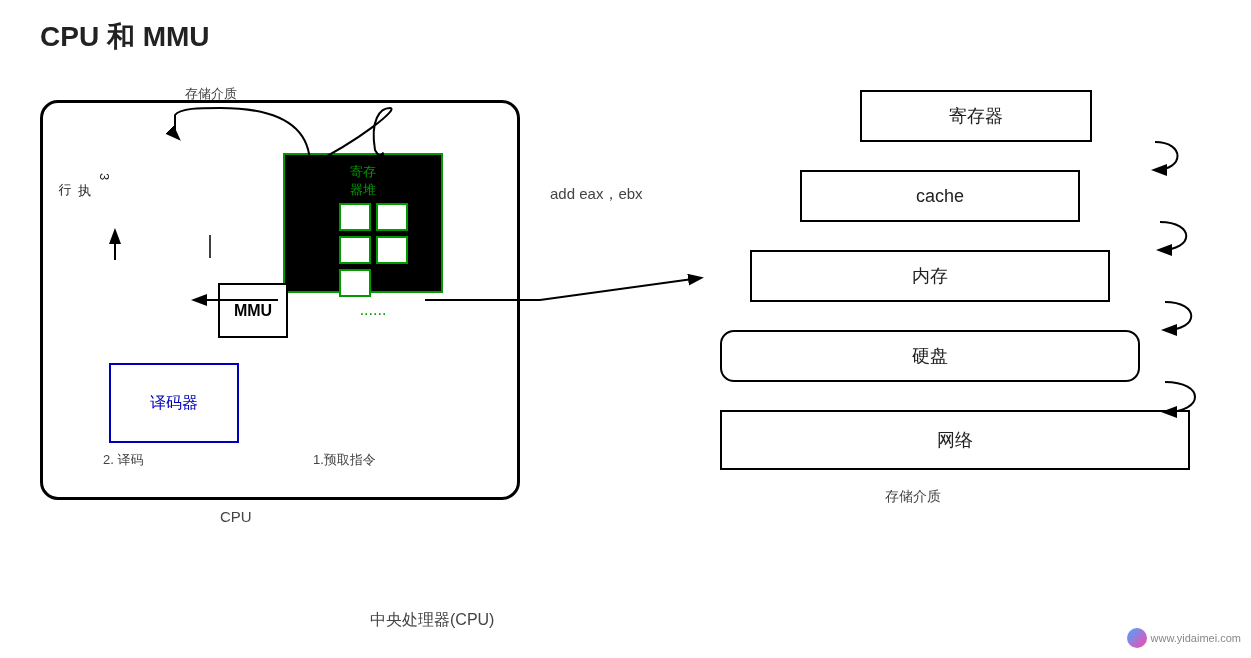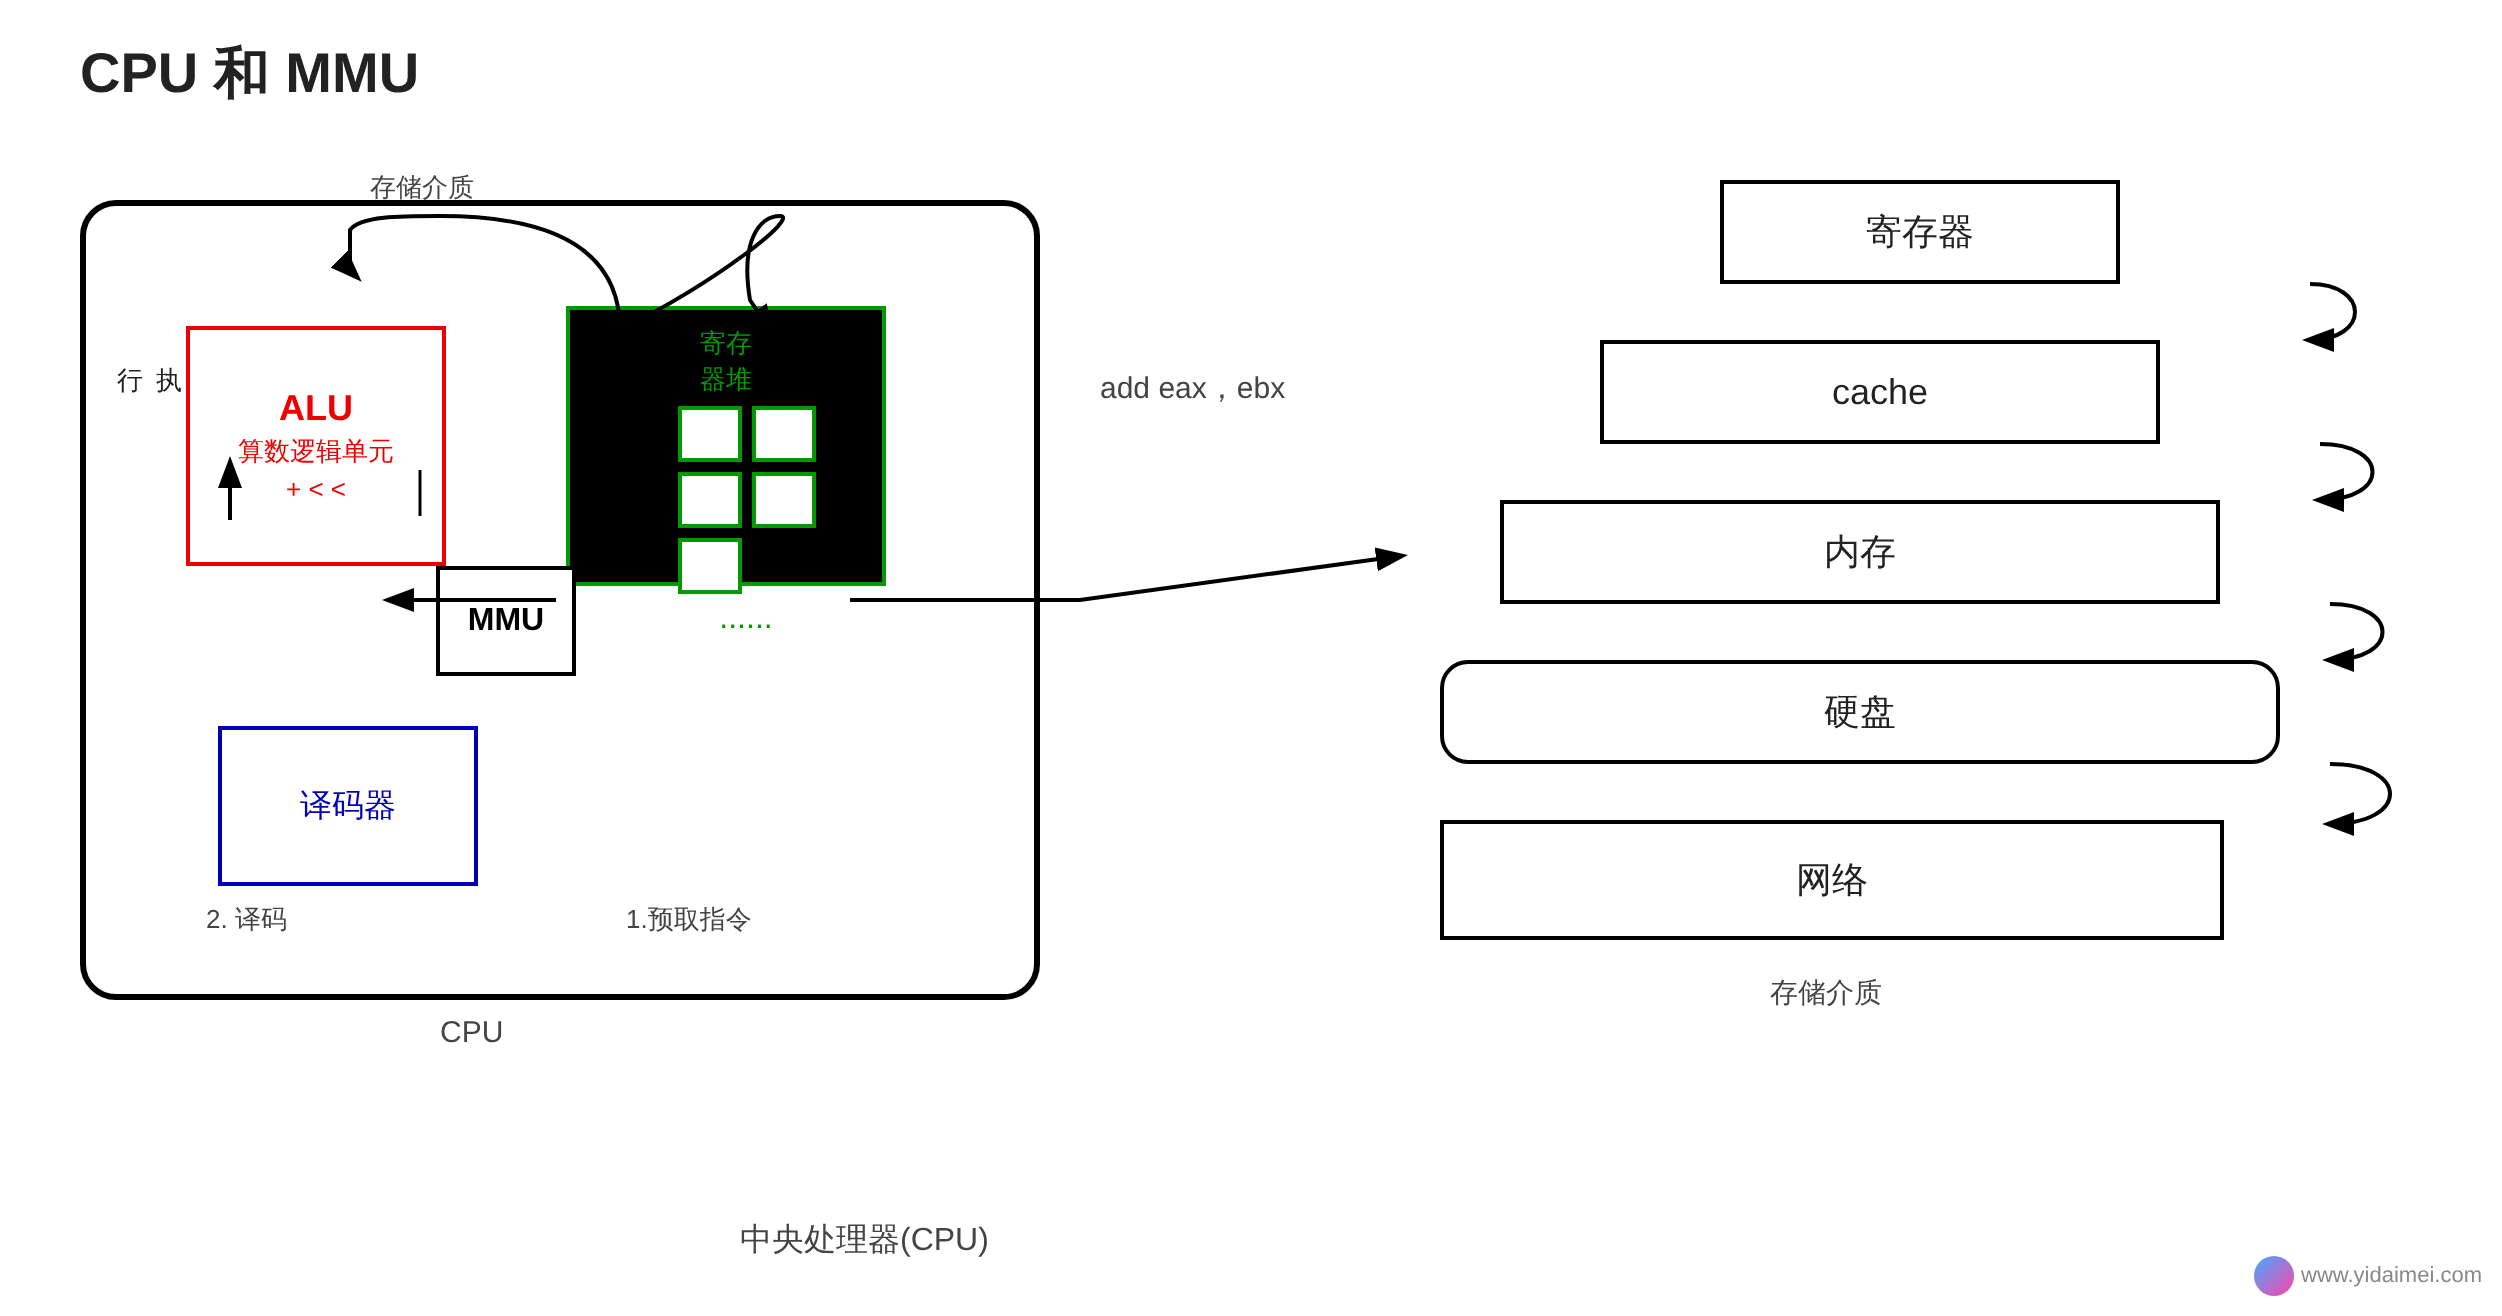--- a/index.html
+++ b/index.html
@@ -228,21 +228,21 @@
       display: flex;
       align-items: center;
       justify-content: center;
       font-size: 18px;
       color: #222;
     }
 
     .level-register {
       top: 0px;
       left: 140px;
-      width: 200px;
+      width: 232px;
       height: 52px;
     }
     .level-cache {
       top: 80px;
       left: 80px;
       width: 280px;
       height: 52px;
     }
     .level-memory {
       top: 160px;
@@ -253,21 +253,21 @@
     .level-disk {
       top: 240px;
       left: 0px;
       width: 420px;
       height: 52px;
       border-radius: 14px;
     }
     .level-network {
       top: 320px;
       left: 0px;
-      width: 392px;
+      width: 470px;
       height: 60px;
     }
 
     
     .storage-label {
       position: absolute;
       top: 398px;
       left: 165px;
       font-size: 14px;
       color: #444;
@@ -304,25 +304,20 @@
   </style>
 </head>
 <body>
 
 <div class="page-title">CPU 和 MMU</div>
 
 <div class="cpu-box">
 
   <div class="exec-label">3<br>执<br>行</div>
 
-  <div class="alu-box">
-    <div class="alu-title">ALU</div>
-    <div class="alu-sub">算数逻辑单元</div>
-    <div class="alu-ops">+ &lt; &lt;</div>
-  </div>
 
   <div class="reg-box">
     <div class="reg-title">寄存<br>器堆</div>
     <div class="reg-grid">
       <div class="reg-cell"></div>
       <div class="reg-cell"></div>
       <div class="reg-cell"></div>
       <div class="reg-cell"></div>
       <div class="reg-cell"></div>
     </div>

